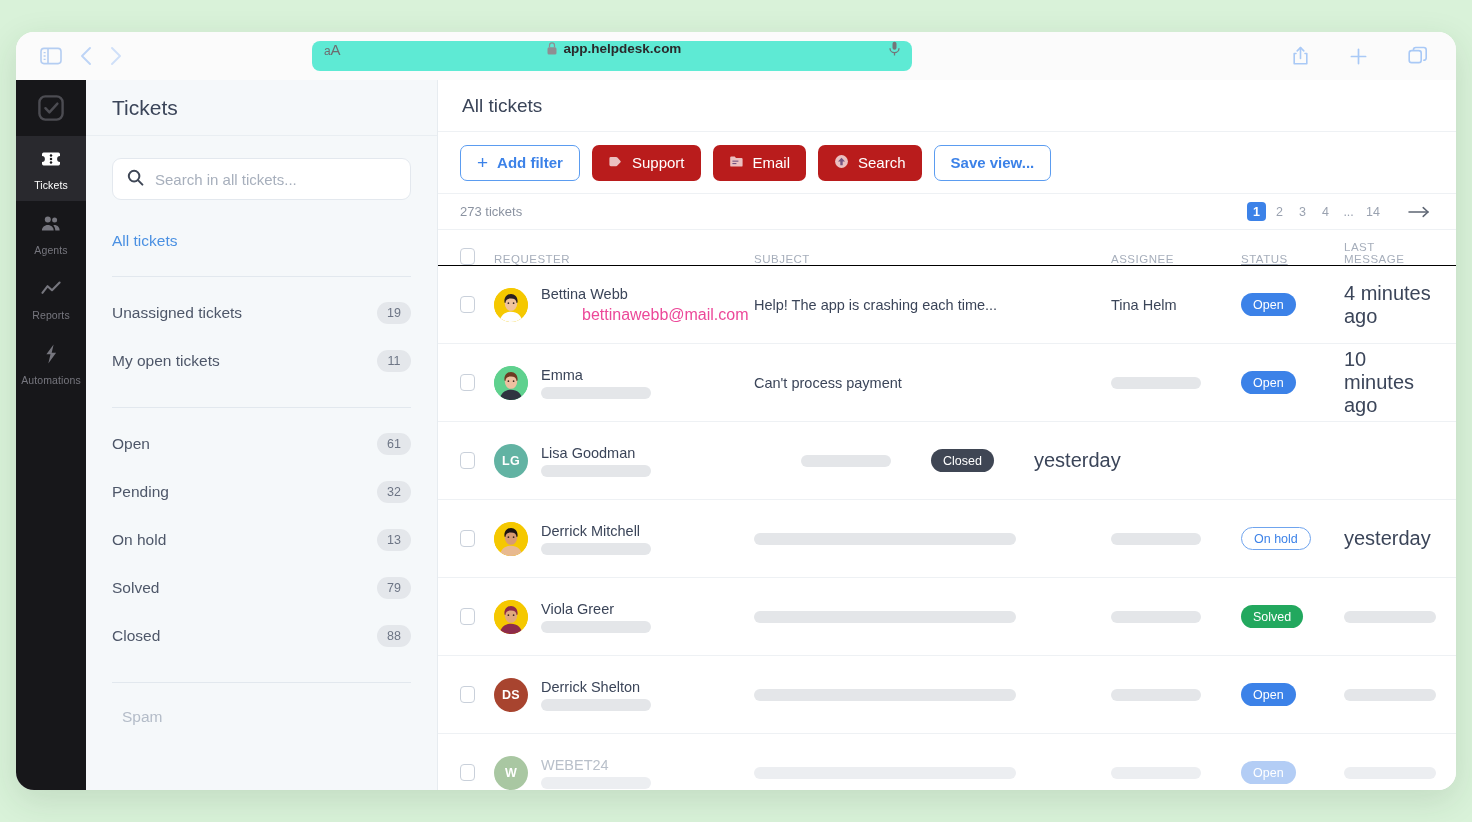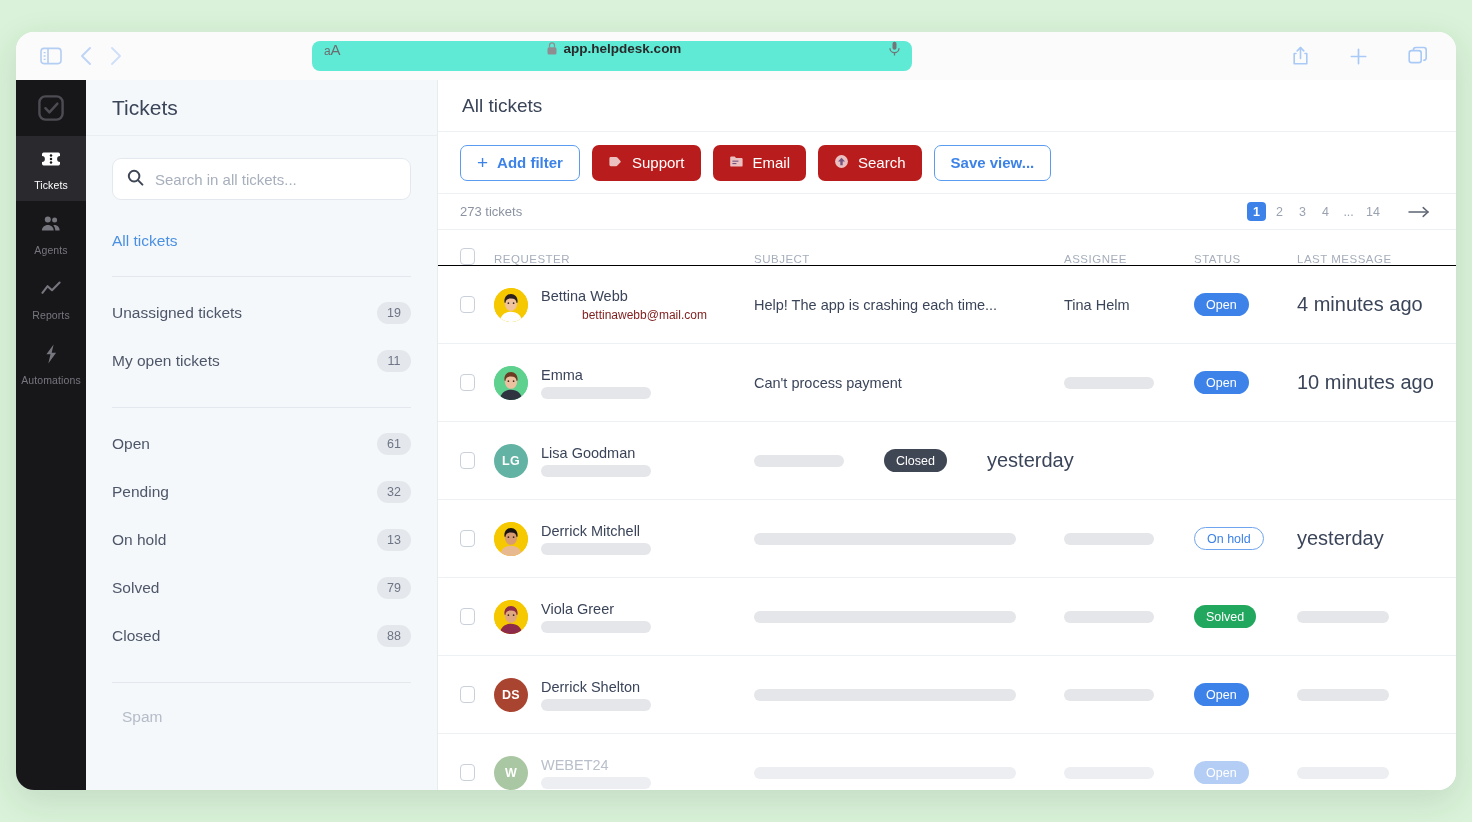--- a/index.html
+++ b/index.html
@@ -196,22 +196,22 @@
     height: 36px; min-height: 36px;
     display: flex; align-items: flex-end;
     padding: 0 22px;
     border-bottom: 1px solid #000000;
   }
   .th { font-size: 11.5px; letter-spacing: .5px; color: #a6aebb; }
 
   .col-chk   { width: 34px; flex: none; display: flex; align-items: center; }
   .col-req   { width: 260px; flex: none; }
   .col-sub   { width: 310px; flex: none; }
-  .col-asn   { width: 130px; flex: none; }
-  .col-sts   { width: 103px; flex: none; }
+  .col-asn   { width: 130px; flex: none; margin-left: 47px; }
+  .col-sts   { width: 103px; flex: none; text-decoration: underline; }
   .col-last  { flex: 1; min-width: 0; }
 
   .chkbox {
     width: 15px; height: 17px; border: 1.4px solid #c9d0da;
     border-radius: 4px; background: #fff; cursor: pointer;
   }
 
   .rows { flex: 1; overflow: hidden; }
   .row {
     height: 78px; display: flex; align-items: center;
@@ -222,21 +222,21 @@
   .avatar {
     width: 34px; height: 34px; border-radius: 50%;
     flex: none; position: relative; overflow: hidden;
     display: flex; align-items: center; justify-content: center;
     font-size: 12.5px; color: #fff; font-weight: 600; letter-spacing: .3px;
   }
   .avatar .face { position: absolute; inset: 0; }
   .req-meta { display: flex; flex-direction: column; gap: 4px; min-width: 0; }
   .req-name { font-size: 14.5px; color: #3b4559; }
   .req-name.faded { color: #b9c0ca; }
-  .req-mail { font-size: 12px; color: #7f1d1d; padding-left: 41px; }
+  .req-mail { font-size: 16px; color: #ec4899; padding-left: 41px; }
 
   .subject { font-size: 14.5px; color: #3b4559; }
   .assignee { font-size: 14.5px; color: #3b4559; }
   .lastmsg { font-size: 20px; color: #3b4559; }
 
   .skel { background: #e4e6e9; border-radius: 7px; height: 12px; display: block; }
   .skel.pale { background: #eceef1; }
 
   .pill {
     display: inline-flex; align-items: center; justify-content: center;

